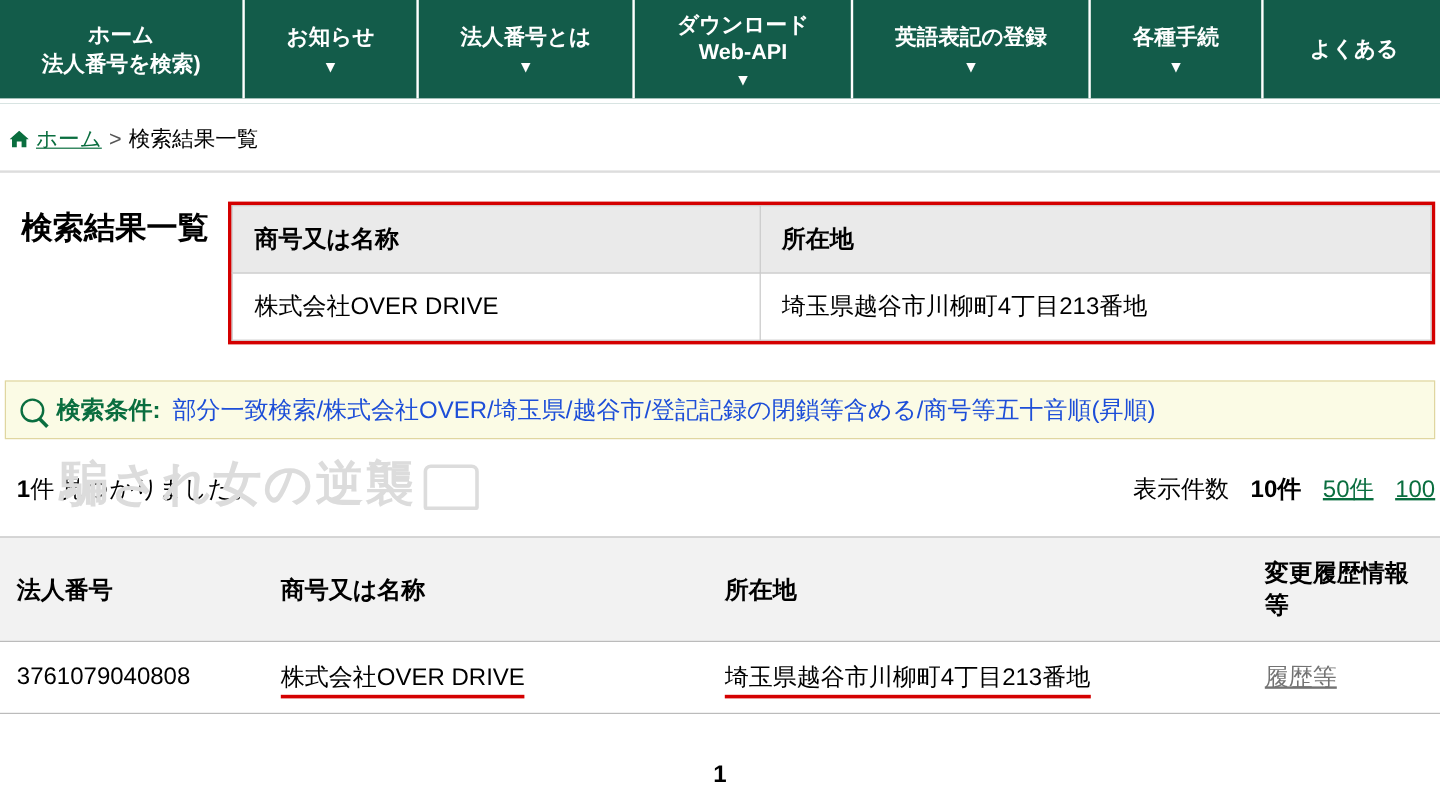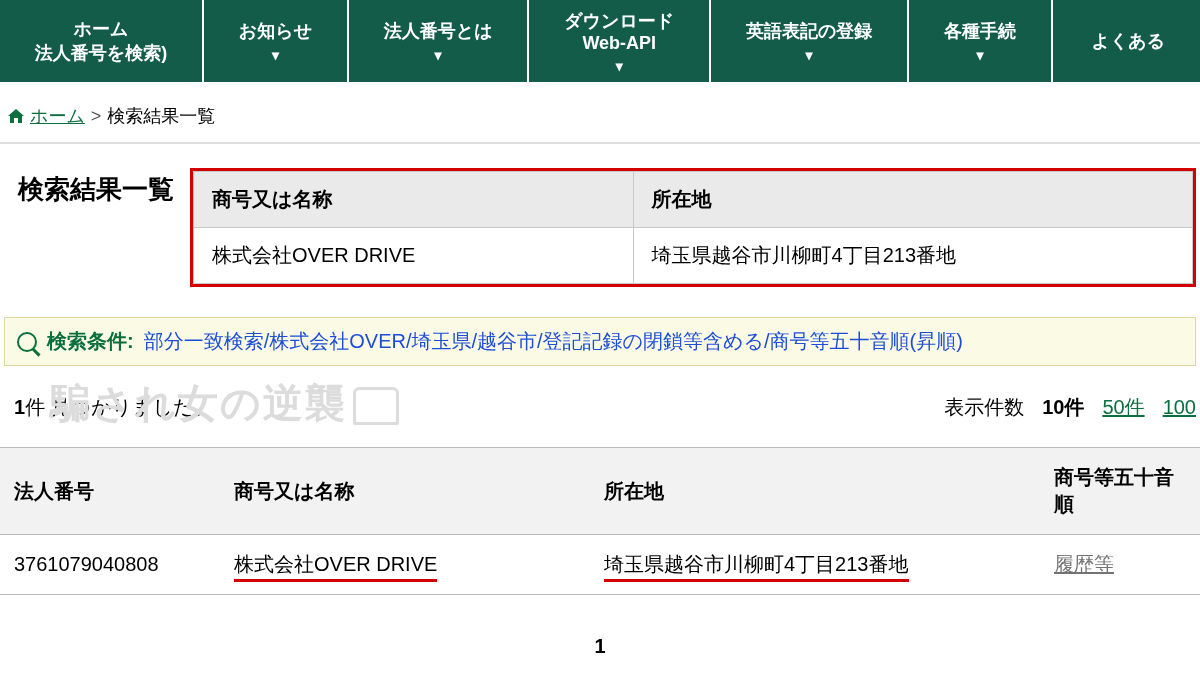--- a/index.html
+++ b/index.html
@@ -144,21 +144,21 @@
       <col style="width:220px">
       <col style="width:370px">
       <col>
       <col style="width:160px">
     </colgroup>
   <tbody>
       <tr>
     <th>法人番号</th>
     <th>商号又は名称</th>
     <th>所在地</th>
-    <th>商号等五十音順</th>
+    <th>変更履歴情報等</th>
   </tr>
   <tr>
     <td>3761079040808</td>
     <td><span class="uline-red">株式会社OVER DRIVE</span></td>
     <td><span class="uline-red">埼玉県越谷市川柳町4丁目213番地</span></td>
     <td><a href="#">履歴等</a></td>
   </tr>
 </tbody>
   </table>
 

